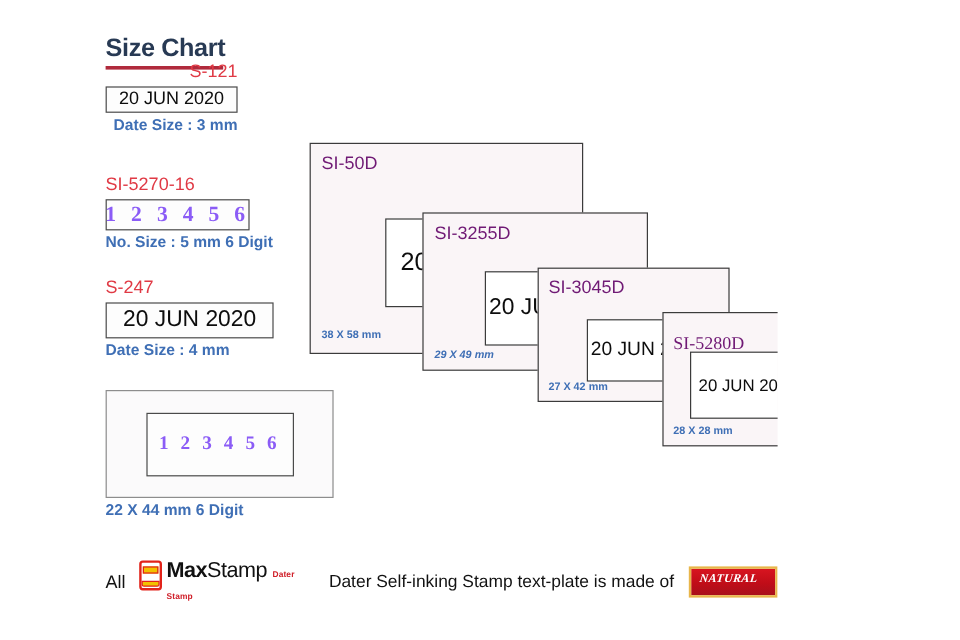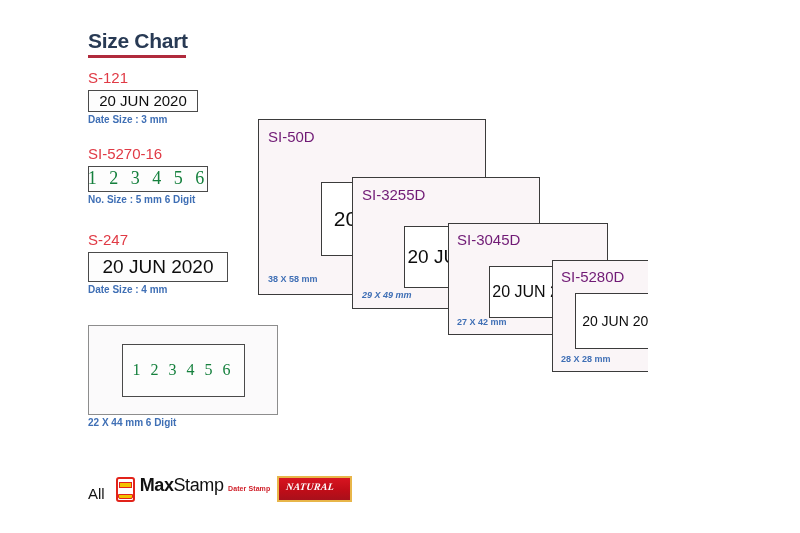--- a/index.html
+++ b/index.html
@@ -59,33 +59,34 @@
     box-sizing: border-box;
   }
   .stamp-text-date {
     font-family: "Liberation Sans", sans-serif;
     color: #0d0d0d;
     white-space: nowrap;
     font-weight: normal;
   }
   .stamp-text-digits {
     font-family: "Liberation Serif", serif;
-    color: #15803d;
-    white-space: nowrap;
+    color: #8b5cf6;
+    white-space: nowrap;
+    font-weight: bold;
   }
   .size-note {
     color: #3f6fb5;
-    font-size: 10px;
+    font-size: 13px;
     margin-top: 2px;
     white-space: nowrap;
     font-weight: bold;
   }
 
   
-  #blk-s121 { left: 88px; top: 70px; }
+  #blk-s121 { left: 88px; top: 52px; text-align: right; }
   #blk-s121 .stamp-box { width: 110px; height: 22px; }
   #blk-s121 .stamp-text-date { font-size: 15px; letter-spacing: 0px; }
 
   #blk-si527016 { left: 88px; top: 146px; }
   #blk-si527016 .stamp-box { width: 120px; height: 26px; }
   #blk-si527016 .stamp-text-digits { font-size: 18px; letter-spacing: 4px; }
 
   #blk-s221 { left: 88px; top: 232px; }
   #blk-s221 .stamp-box { width: 140px; height: 30px; }
   #blk-s221 .stamp-text-date { font-size: 19px; }
@@ -153,32 +154,32 @@
   #card-si3255d .card-inner span { font-size: 19px; }
   #card-si3255d .card-dim   { left: 9px;  bottom: 8px; font-style: italic; }
 
   #card-si3045d { left: 448px; top: 223px; width: 160px; height: 112px; z-index: 3; }
   #card-si3045d .card-label { left: 8px;  top: 8px; }
   #card-si3045d .card-inner { left: 40px; top: 42px; width: 100px; height: 52px; }
   #card-si3045d .card-inner span { font-size: 16px; }
   #card-si3045d .card-dim   { left: 8px;  bottom: 7px; }
 
   #card-si5280d { left: 552px; top: 260px; width: 132px; height: 112px; z-index: 4; }
-  #card-si5280d .card-label { left: 8px;  top: 8px; }
+  #card-si5280d .card-label { left: 8px;  top: 19px; font-family: Liberation Serif, serif; }
   #card-si5280d .card-inner { left: 22px; top: 32px; width: 96px; height: 56px; }
   #card-si5280d .card-inner span { font-size: 14px; }
   #card-si5280d .card-dim   { left: 8px;  bottom: 7px; }
 
   
   #footer {
     position: absolute;
     left: 88px;
     top: 468px;
     display: flex;
-    align-items: flex-end;
+    align-items: center;
     height: 34px;
   }
   .foot-all {
     font-size: 15px;
     color: #121212;
     margin-right: 11px;
   }
   .logo {
     position: relative;
     display: flex;
@@ -359,19 +360,20 @@
         <span class="lm-bar"></span>
         <span class="lm-base"></span>
       </span>
       <span class="logo-words">
         <span class="logo-name"><span class="max">Max</span><span class="stamp">Stamp</span></span>
         <span class="logo-underbar"></span>
         <span class="logo-sub">Dater Stamp</span>
       </span>
     </span>
 
+    <span class="foot-sentence">Dater Self-inking Stamp text-plate is made of</span>
 
     <span class="rubber-banner">
       <span class="rubber-natural">NATURAL</span>
     </span>
   </div>
 
 </div>
 
 </body></html>

